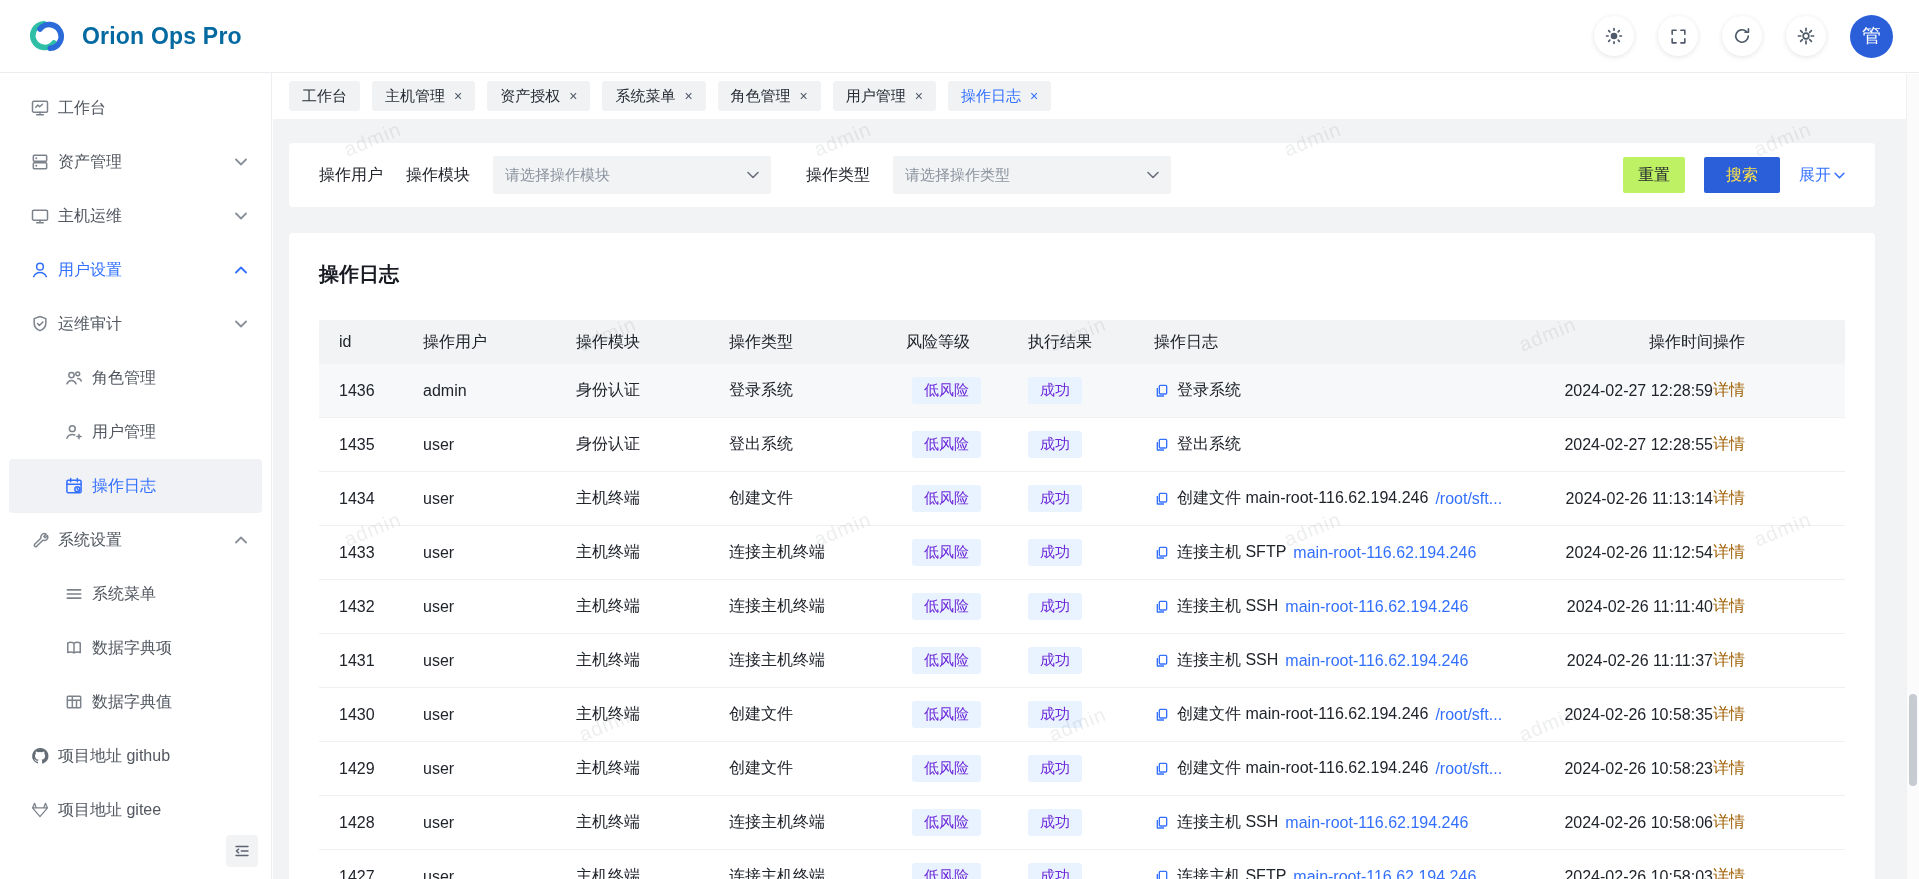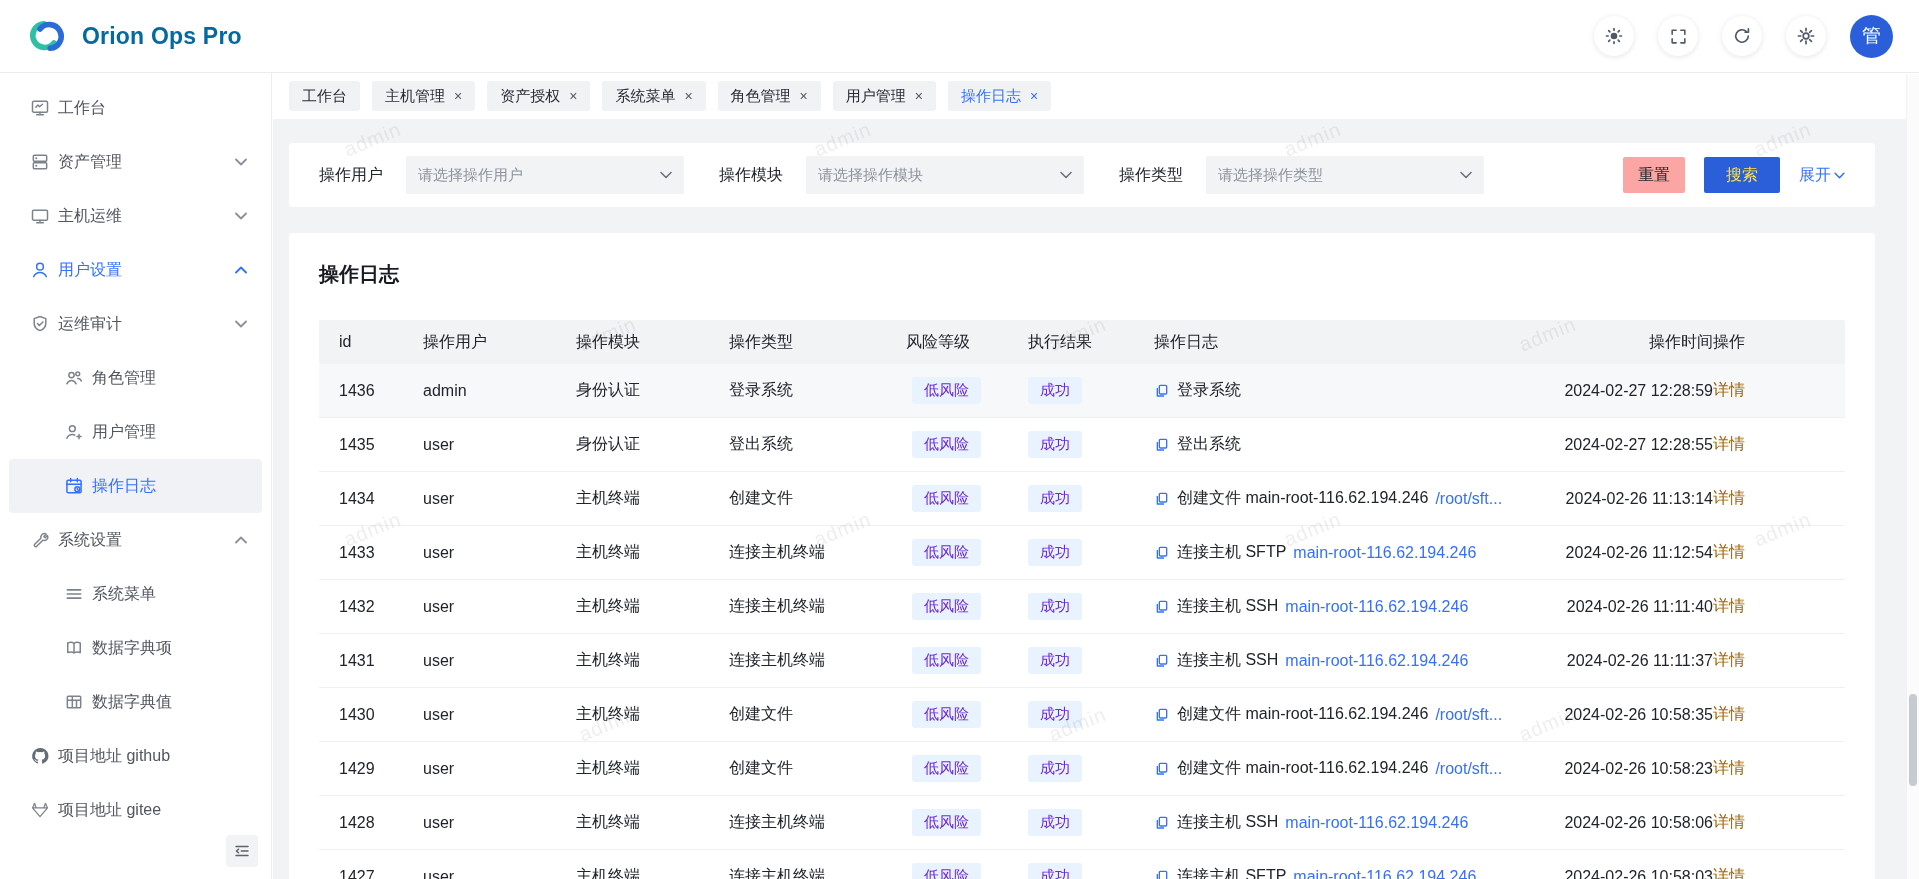--- a/index.html
+++ b/index.html
@@ -46,21 +46,21 @@
   .filter-card { width:1586px; height:64px; background:#fff; border-radius:4px;
     display:flex; align-items:center; padding:0 30px; }
   .f-label { font-size:16px; color:#23262d; margin-right:23px; white-space:nowrap; }
   .f-select { width:278px; height:38px; background:#f2f3f5; border-radius:2px; display:flex;
     align-items:center; padding:0 12px; margin-right:35px; cursor:pointer; }
   .f-placeholder { color:#8c939e; font-size:15px; flex:1; }
   .f-select .s-chev { color:#6b727c; display:flex; }
   .f-actions { margin-left:auto; display:flex; align-items:center; gap:19px; }
   .btn { height:36px; border:none; border-radius:2px; font-size:16px; cursor:pointer;
     font-family:inherit; display:flex; align-items:center; justify-content:center; }
-  .btn-reset { width:62px; background:#fca5a5; color:#23262d; }
+  .btn-reset { width:62px; background:#bef264; color:#23262d; }
   .btn-search { width:76px; background:#2b5fda; color:#fde047; }
   .link-expand { color:#3370ff; font-size:16px; display:flex; align-items:center; gap:3px; cursor:pointer; }
 
   .table-card { width:1586px; margin-top:26px; background:#fff; border-radius:4px;
     padding:28px 30px 0; min-height:620px; }
   .card-title { font-size:20px; font-weight:bold; color:#181b21; margin-bottom:32px; }
   .grid { display:grid; grid-template-columns:104px 153px 153px 177px 122px 126px minmax(0,1fr) 212px 132px;
     align-items:center; }
   .thead { height:44px; background:#f2f3f5; border-radius:2px; font-size:16px; color:#20242b; }
   .trow { height:54px; font-size:16px; color:#20242b; border-bottom:1px solid #eff0f2; }
@@ -344,28 +344,20 @@
       <div class="tab active">
         <span>操作日志</span>
         <span class="tab-close">×</span>
       </div>
     </div>
 
     <div class="content">
 
       <div class="filter-card">
         <span class="f-label">操作用户</span>
-        <div class="f-select">
-          <span class="f-placeholder">请选择操作用户</span>
-          <span class="s-chev">
-            <svg width="12" height="8" viewBox="0 0 12 8" fill="none" stroke="currentColor" stroke-width="1.6" stroke-linecap="round" stroke-linejoin="round">
-                <path d="M1 1.5l5 5 5-5"></path>
-              </svg>
-          </span>
-        </div>
         <span class="f-label">操作模块</span>
         <div class="f-select">
           <span class="f-placeholder">请选择操作模块</span>
           <span class="s-chev">
             <svg width="12" height="8" viewBox="0 0 12 8" fill="none" stroke="currentColor" stroke-width="1.6" stroke-linecap="round" stroke-linejoin="round">
                 <path d="M1 1.5l5 5 5-5"></path>
               </svg>
           </span>
         </div>
         <span class="f-label">操作类型</span>

